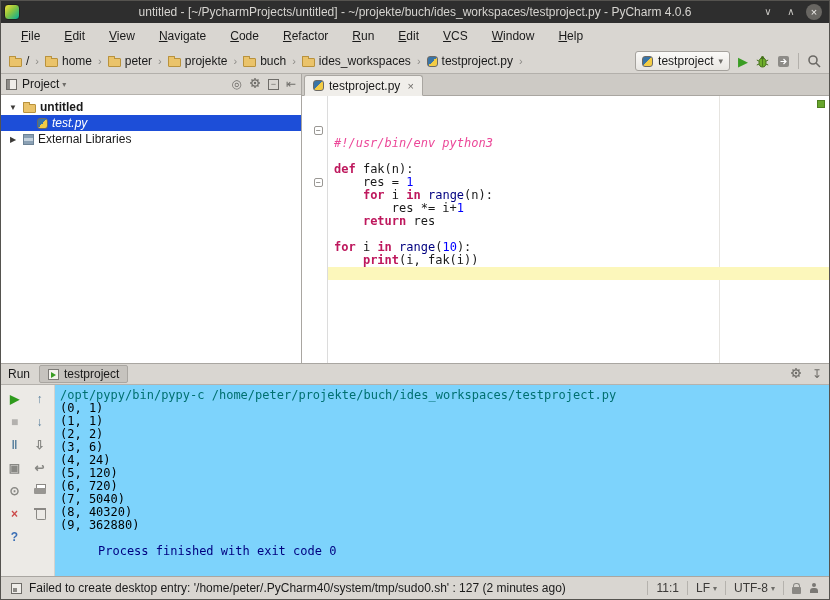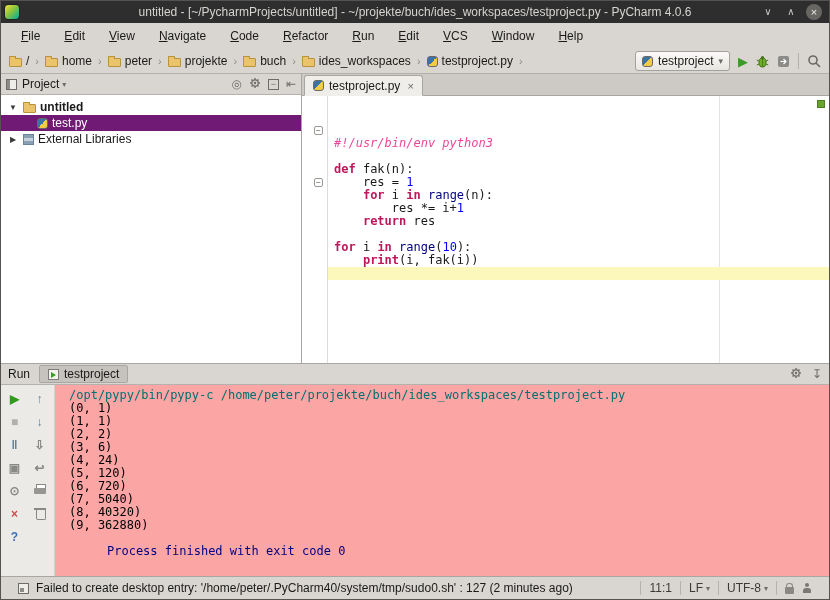--- a/index.html
+++ b/index.html
@@ -51,21 +51,21 @@
   .tw-icon::before { content:""; position:absolute; left:0; top:0; bottom:0; width:3px; background:#8d8b87; }
   .panel-title { display:flex; align-items:center; gap:3px; }
   .chev-sm { font-size:8px; color:#6e6c68; }
   .panel-icons { margin-left:auto; display:flex; align-items:center; gap:7px; color:#6e6c68; font-size:12px; }
   .boxed { width:11px; height:11px; border:1px solid #6e6c68; font-size:9px; line-height:9px; text-align:center; color:#6e6c68; }
 
   .tree { flex:1; background:#fff; padding-top:4px; overflow:hidden; }
   .tree-row { height:16px; display:flex; align-items:center; padding-left:6px; gap:4px; white-space:nowrap; }
   .tree-arrow { width:12px; font-size:8px; color:#3c3a38; text-align:center; flex:none; }
   .tree-indent { width:26px; flex:none; }
-  .tree-row.selected { background:#701a75; color:#fff; }
+  .tree-row.selected { background:#1d4ed8; color:#fff;font-style:italic; }
   .root-name { font-weight:bold; }
   .root-path { color:#8d8b87; }
   .lib-icon { width:11px; height:11px; flex:none; border:1px solid #6d8396;
               background:linear-gradient(#8aa0b4 0 3px,#c5d2dd 3px 6px,#8aa0b4 6px 9px,#c5d2dd 9px 11px); }
 
   
   .editor-area { flex:1; display:flex; flex-direction:column; min-width:0; background:#fff; }
   .tabbar { height:22px; background:#cdcac5; border-bottom:1px solid #a9a6a1; display:flex; align-items:flex-end;
             padding-left:2px; flex:none; }
   .tab { height:21px; margin-bottom:-1px; background:#f0eeea; border:1px solid #a9a6a1; border-bottom:1px solid #f0eeea;
@@ -99,29 +99,29 @@
   .run-body { flex:1; display:flex; min-height:0; }
   .run-toolbar { width:54px; flex:none; border-right:1px solid #d5d2cd; display:flex; background:#eceae6; padding:2px 1px; }
   .run-col { width:25px; display:flex; flex-direction:column; align-items:center; gap:7px; padding-top:4px; }
   .icon-btn { width:18px; height:16px; display:flex; align-items:center; justify-content:center; font-size:12px;
               line-height:1; color:#888884; position:relative; font-weight:bold; }
   .icon-print::before { content:""; position:absolute; left:5px; top:1px; width:8px; height:4px; border:1px solid #8a8884; background:#fff; }
   .icon-print::after  { content:""; position:absolute; left:3px; top:5px; width:12px; height:6px; background:#989692; border-radius:1px; }
   .icon-clear::before { content:""; position:absolute; left:5px; top:4px; width:8px; height:9px; border:1px solid #8a8884;
                         border-top:none; border-radius:0 0 2px 2px; }
   .icon-clear::after  { content:""; position:absolute; left:3px; top:2px; width:12px; height:2px; background:#8a8884; }
-  .console { flex:1; font-family:"DejaVu Sans Mono", monospace; font-size:12px; line-height:13px; padding:4px 14px;
-             white-space:pre; overflow:hidden; background:#fca5a5; }
+  .console { flex:1; font-family:"DejaVu Sans Mono", monospace; font-size:12px; line-height:13px; padding:4px 5px;
+             white-space:pre; overflow:hidden; background:#7dd3fc; }
   .cline { height:13px; color:#000; }
   .cline.cmd { color:#007070; }
   .cline.info { color:#000080;margin-left:38px; }
 
   
   .statusbar { height:23px; flex:none; border-top:1px solid #a9a6a1; background:#d9d6d1; display:flex; align-items:center;
-               padding:0 17px; gap:7px; }
+               padding:0 10px; gap:7px; }
   .tw-toggle { width:11px; height:11px; border:1px solid #6e6c68; position:relative; background:#efede9; flex:none; }
   .tw-toggle::before { content:""; position:absolute; left:1px; bottom:1px; width:4px; height:4px; background:#8d8b87; }
   .sb-msg { overflow:hidden; text-overflow:ellipsis; white-space:nowrap; }
   .sb-right { margin-left:auto; display:flex; align-items:center; gap:8px; color:#3c3a38; flex:none; }
   .sb-sep { width:1px; height:14px; background:#b5b2ad; }
   .sb-item { display:flex; align-items:center; gap:3px; }
   .lock-icon { position:relative; width:9px; height:7px; background:#8a8884; border-radius:1px; margin-top:4px; }
   .lock-icon::before { content:""; position:absolute; left:1px; top:-4px; width:5px; height:4px; border:1.5px solid #8a8884;
                        border-bottom:none; border-radius:3px 3px 0 0; }
   .hector-icon { position:relative; width:10px; height:11px; }

